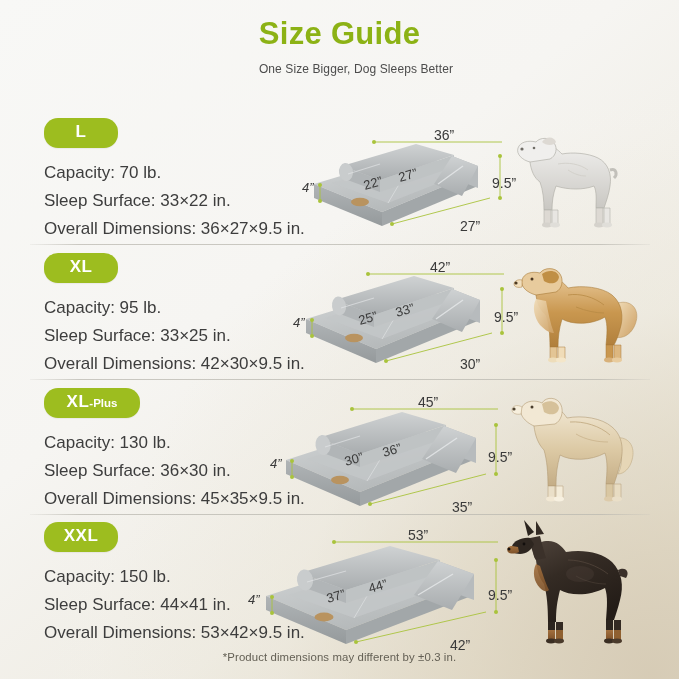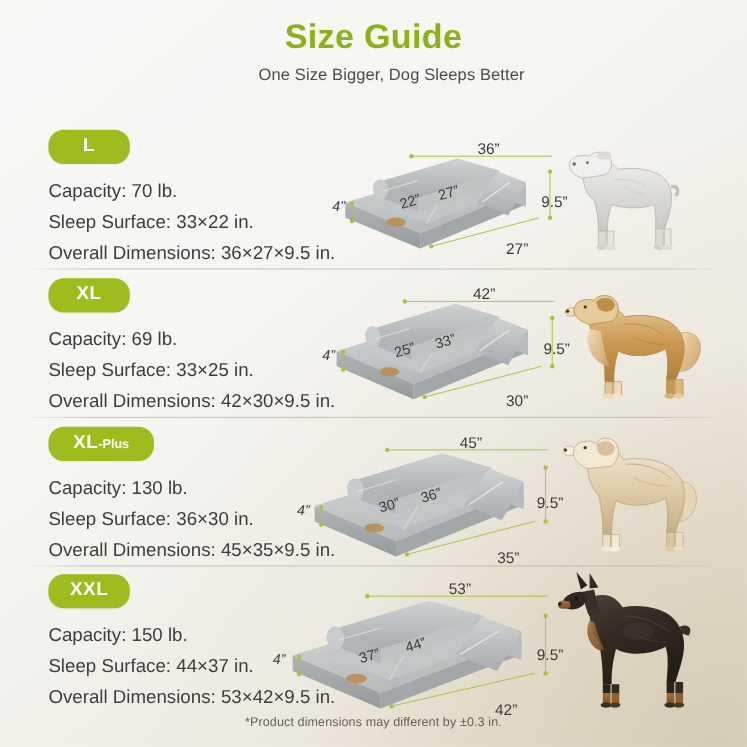--- a/index.html
+++ b/index.html
@@ -32,21 +32,21 @@
     text-align: center;
   }
   .title {
     font-size: 31px;
     font-weight: bold;
     color: #8cb215;
     letter-spacing: 0.3px;
     line-height: 40px;
   }
   .subtitle {
-    font-size: 15px;
+    font-size: 12px;
     color: #4c4c4c;
     line-height: 26px;
     letter-spacing: 0.1px;
     margin-top: 2px;
     margin-left: 33px;
   }
 
   
   .row {
     position: absolute;
@@ -242,21 +242,21 @@
       </svg>
     </div>
     <div class="divider" style="top:126px;"></div>
   </div>
 
   <div class="row" style="top:253px;">
     <div class="info">
       <div class="badge">
         <span>XL</span><span class="sub"></span>
       </div>
-      <div class="spec first">Capacity: 69 lb.</div>
+      <div class="spec first">Capacity: 95 lb.</div>
       <div class="spec">Sleep Surface: 33×25 in.</div>
       <div class="spec">Overall Dimensions: 42×30×9.5 in.</div>
     </div>
 
     <div class="bedwrap" style="left:292px; top:6px;">
       <svg width="240" height="116" viewBox="0 0 240 116">
         <defs>
           <linearGradient id="bedTopXL" x1="0" y1="0" x2="0.5" y2="1">
             <stop offset="0" stop-color="#d3d6d7"></stop>
               <stop offset="1" stop-color="#b4b8b9"></stop>
@@ -463,21 +463,21 @@
     </div>
     <div class="divider" style="top:126px;"></div>
   </div>
 
   <div class="row" style="top:522px;">
     <div class="info">
       <div class="badge">
         <span>XXL</span><span class="sub"></span>
       </div>
       <div class="spec first">Capacity: 150 lb.</div>
-      <div class="spec">Sleep Surface: 44×37 in.</div>
+      <div class="spec">Sleep Surface: 44×41 in.</div>
       <div class="spec">Overall Dimensions: 53×42×9.5 in.</div>
     </div>
 
     <div class="bedwrap" style="left:234px; top:4px;">
       <svg width="296" height="128" viewBox="0 0 296 128">
         <defs>
           <linearGradient id="bedTopX" x1="0" y1="0" x2="0.5" y2="1">
             <stop offset="0" stop-color="#d3d6d7"></stop>
               <stop offset="1" stop-color="#b4b8b9"></stop>
           </linearGradient>

